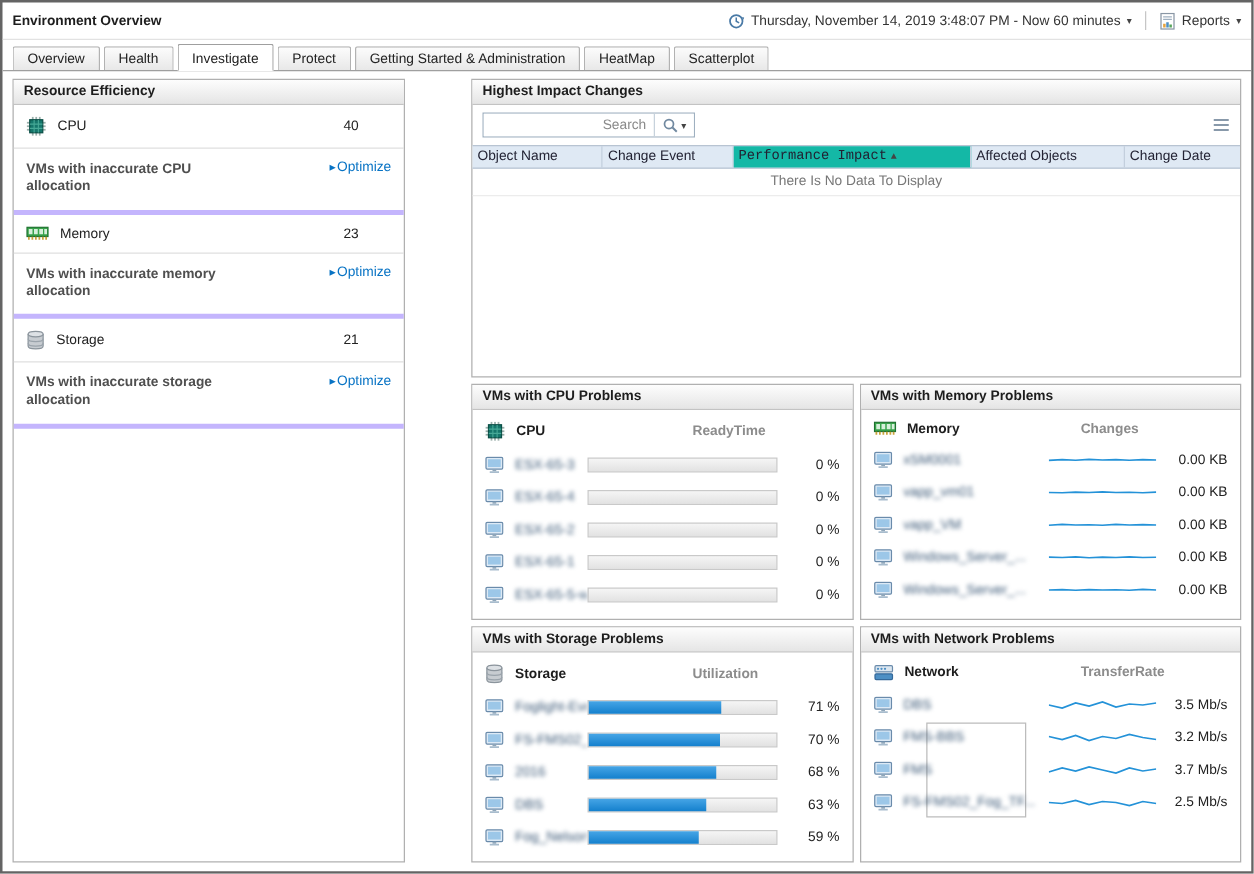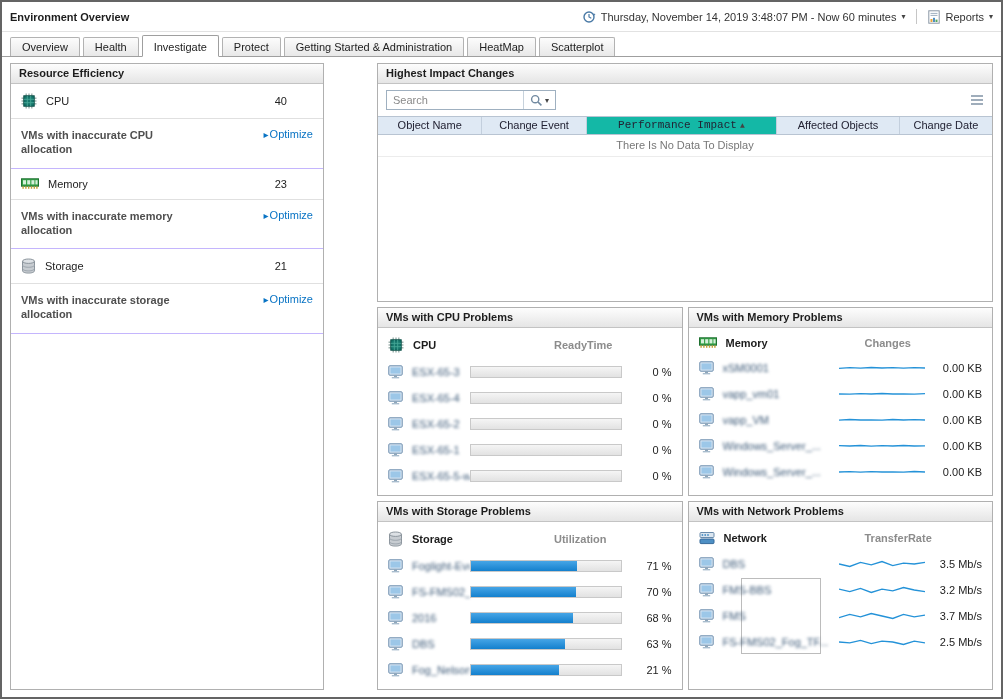--- a/index.html
+++ b/index.html
@@ -34,44 +34,44 @@
   .panel-header { flex:none; padding:3px 8px 4px; font-weight:bold; color:#1d1d1d;
                   background:linear-gradient(#fdfdfd,#e5e5e5); border-bottom:1px solid #c3c3c3; }
 
   
   .left-panel { width:314px; flex:none; }
   .re-row { display:flex; align-items:center; padding:9px 10px; border-bottom:1px solid #e0e0e0; }
   .re-ic { flex:none; display:flex; align-items:center; }
   .re-label { margin-left:9px; flex:1; color:#222; }
   .re-value { margin-left:auto; margin-right:26px; color:#222; }
   .alloc-row { display:flex; align-items:flex-start; padding:9px 6px 11px 10px;
-               border-bottom:1px solid #c4b5fd; }
+               border-bottom:4px solid #c4b5fd; }
   .alloc-desc { width:152px; font-weight:bold; color:#4f4f4f; line-height:1.3; }
   .alloc-link { margin-left:auto; margin-right:4px; color:#0873c4; cursor:pointer; white-space:nowrap; }
   .alloc-link::before { content:"\25B8"; font-size:10px; margin-right:1px; color:#0873c4; }
 
   
   .right-col { flex:1; display:flex; flex-direction:column; gap:5px; min-width:0;padding-left:47px; }
   .hic-panel { height:239px; flex:none; }
   .row2, .row3 { display:flex; gap:5px; flex:1; min-height:0; }
   .row2 .panel, .row3 .panel { flex:1; }
 
   
   .hic-toolbar { display:flex; align-items:center; padding:6px 8px; }
   .search { display:flex; align-items:stretch; border:1px solid #9fb0c0; height:20px;
             width:170px; background:#fff; }
   .search input { border:none; outline:none; flex:1; min-width:0; padding:0 6px;
-                  font:inherit; color:#333; }
+                  font:inherit; color:#333;text-align:right; }
   .search input::placeholder { color:#8a8a8a; }
   .search-btn { width:32px; border-left:1px solid #c7d2dc; display:flex; align-items:center;
                 justify-content:center; gap:2px; cursor:pointer; background:#fff; }
   .hic-options { margin-left:auto; cursor:pointer; display:flex; align-items:center; }
   .hic-table-header { display:flex; background:#dfe9f4; border-top:1px solid #b8c4d2;
                       border-bottom:1px solid #b8c4d2; }
-  .hcell { padding:2px 4px 3px; text-align:center; border-right:1px solid #c3cfdd;
+  .hcell { padding:2px 4px 3px; text-align:left; border-right:1px solid #c3cfdd;
            color:#223; cursor:pointer; white-space:nowrap; overflow:hidden; }
   .hcell:last-child { border-right:none; }
   .hc0 { flex:0 0 17%; } .hc1 { flex:0 0 17%; } .hc2 { flex:0 0 31%; }
   .hc3 { flex:0 0 20%; } .hc4 { flex:1; }
   .hcell.sorted { background:#14b8a6;font-family:Liberation Mono, monospace; }
   .sort-arrow { font-size:8px; color:#444; margin-left:3px; }
   .empty-row { text-align:center; color:#777; padding:4px 0 5px; border-bottom:1px solid #ececec; }
 
   
   .metric-header { flex:none; display:flex; align-items:center; padding:9px 10px 6px; }
@@ -564,21 +564,21 @@
         <rect x="0.8" y="0.8" width="13.4" height="9.4" rx="1" fill="#dce9f5" stroke="#6a8bab"></rect>
         <rect x="2.4" y="2.4" width="10.2" height="6.2" fill="#9cc7e8"></rect>
         <rect x="6" y="10.4" width="3" height="1.6" fill="#8fa6ba"></rect>
         <rect x="3.8" y="12" width="7.4" height="1.4" fill="#a8bccd"></rect>
       </svg>
     </span>
     <span class="pname">Fog_Nelson_Wind...</span>
     <span class="bar">
                   <span class="bar-fill" style="width: 59%;"></span>
                 </span>
-    <span class="pval">21 %</span>
+    <span class="pval">59 %</span>
   </div>
 </div>
         </section>
 
         <section class="panel">
           <div class="panel-header">VMs with Network Problems</div>
           <div class="metric-header">
             <span class="mname-col">
               <span>
                 <svg width="16" height="14" viewBox="0 0 16 14">

